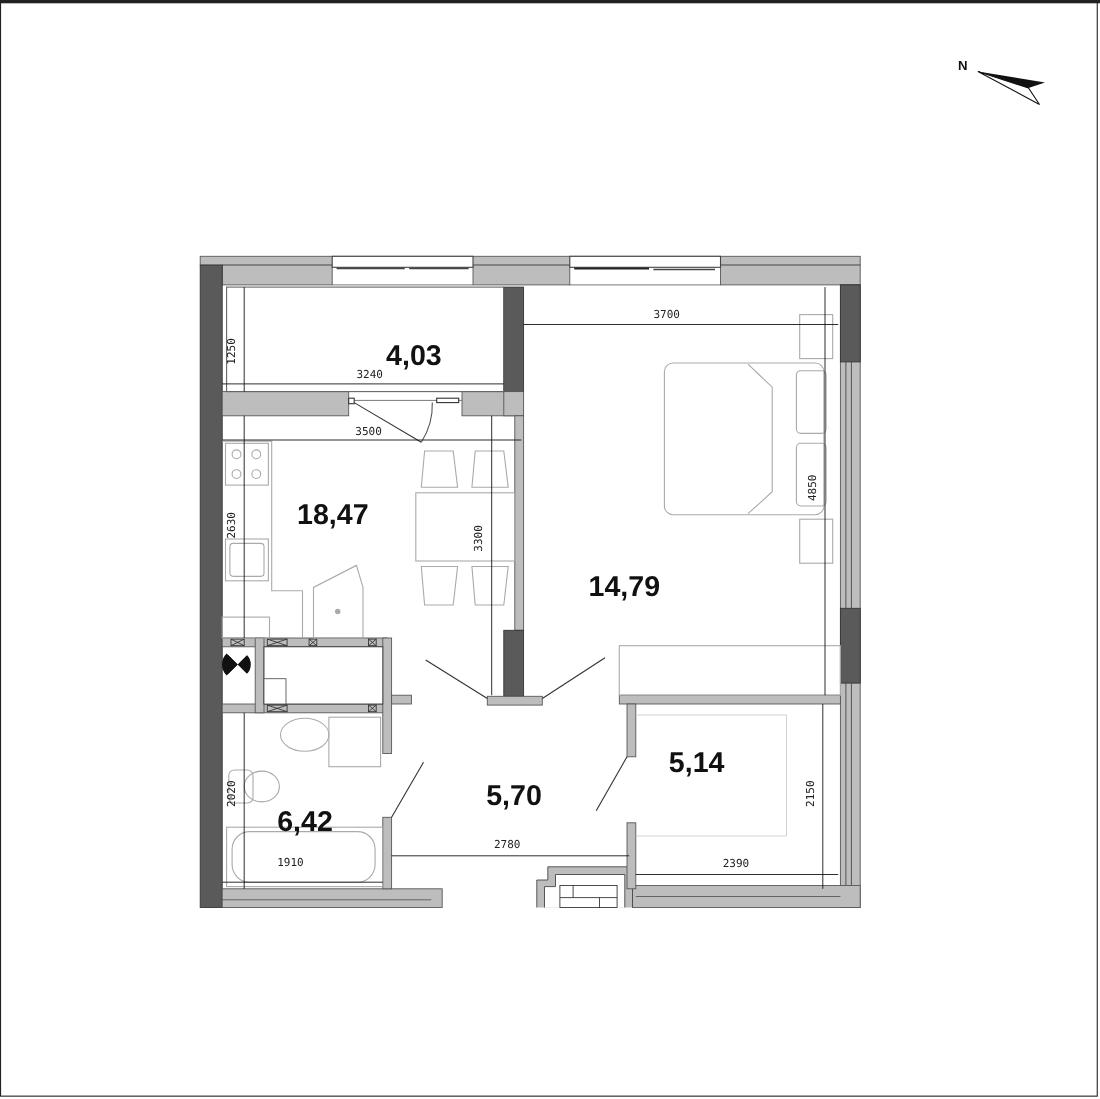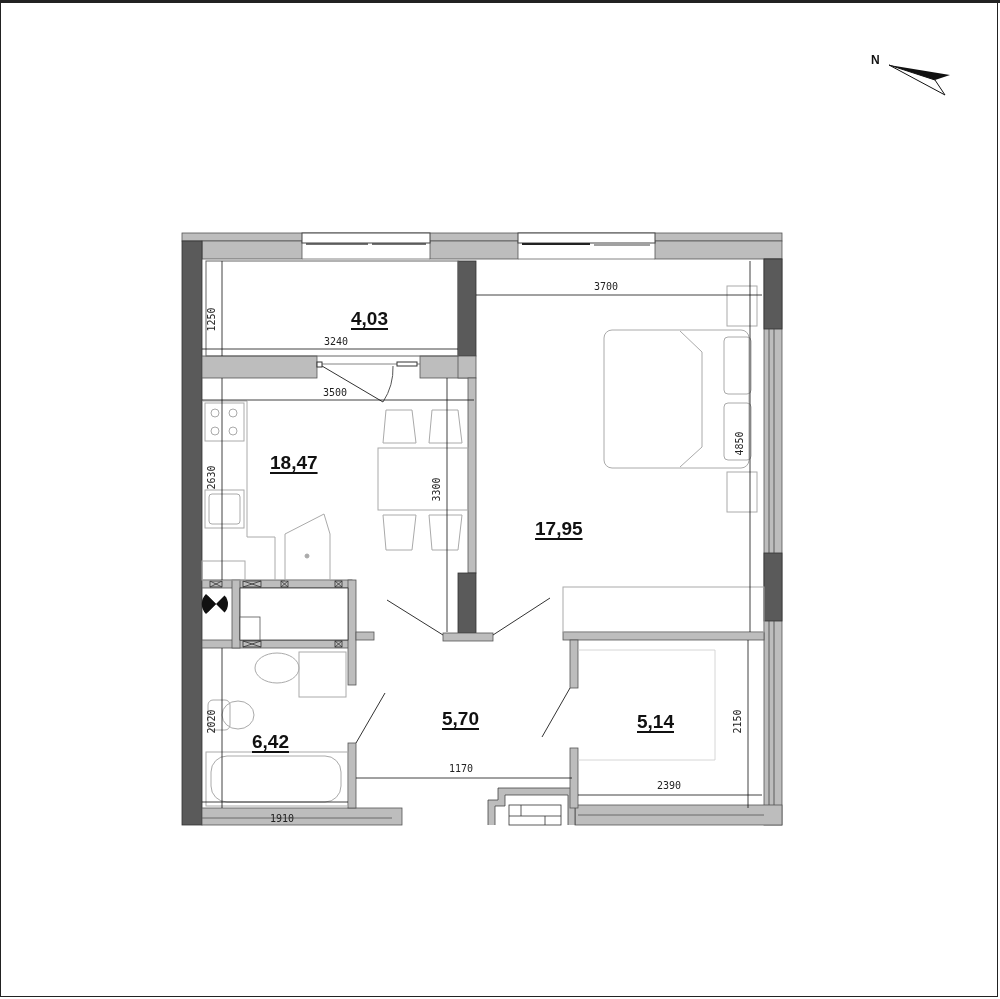--- a/index.html
+++ b/index.html
@@ -1,20 +1,20 @@
 <!DOCTYPE html>
 <html><head>
 <meta charset="utf-8">
 <style>
   html, body { margin:0; padding:0; background:#ffffff; }
   body { width:1000px; height:999px; position:relative; overflow:hidden; font-family:"Liberation Sans", sans-serif; }
   .frame { position:absolute; left:0; top:0; width:998px; height:997px; border:1px solid #222; box-sizing:border-box; }
   .frame-top { position:absolute; left:0; top:0; width:1000px; height:3px; background:#222; }
   svg.plan { position:absolute; left:0; top:0; }
-  .area-label { position:absolute; font-family:"Liberation Sans", sans-serif; font-weight:bold; font-size:19px; color:#111; text-decoration:underline; text-decoration-thickness:2px; text-underline-offset:3px; white-space:nowrap; }
+  .area-label { position:absolute; font-family:"Liberation Sans", sans-serif; font-weight:bold; font-size:26px; color:#111; text-decoration-thickness:2px; text-underline-offset:3px; white-space:nowrap; }
   .dim { position:absolute; font-family:"DejaVu Sans Mono", monospace; font-size:10px; color:#222; white-space:nowrap; transform-origin:center center; }
   .dim.v { transform:rotate(-90deg); }
   .north { position:absolute; left:871px; top:53px; font-family:"Liberation Sans", sans-serif; font-weight:bold; font-size:12px; color:#111; }
 </style>
 </head>
 <body>
 
 <div class="frame-top"></div>
 <div class="frame"></div>
 
@@ -198,29 +198,29 @@
     <line x1="356" y1="778" x2="572" y2="778"></line>
     <line x1="578" y1="795" x2="762" y2="795"></line>
     <line x1="748" y1="640" x2="748" y2="808"></line>
   </g>
 </svg>
 
 <div class="north">N</div>
 
 <div class="area-label" style="left:351px;top:308px;">4,03</div>
 <div class="area-label" style="left:270px;top:452px;">18,47</div>
-<div class="area-label" style="left:535px;top:518px;">17,95</div>
+<div class="area-label" style="left:535px;top:518px;">14,79</div>
 <div class="area-label" style="left:442px;top:708px;text-align:right;">5,70</div>
 <div class="area-label" style="left:252px;top:731px;">6,42</div>
-<div class="area-label" style="left:608px;top:711px;margin-left:29px;">5,14</div>
+<div class="area-label" style="left:608px;top:678px;">5,14</div>
 
 <div class="dim v" style="left:199px;top:314px;">1250</div>
 <div class="dim" style="left:324px;top:336px;">3240</div>
 <div class="dim" style="left:323px;top:387px;text-align:right;">3500</div>
 <div class="dim v" style="left:199px;top:472px;">2630</div>
 <div class="dim v" style="left:424px;top:484px;">3300</div>
 <div class="dim" style="left:594px;top:281px;text-align:center;">3700</div>
 <div class="dim v" style="left:727px;top:438px;">4850</div>
 <div class="dim v" style="left:199px;top:716px;">2020</div>
-<div class="dim" style="left:270px;top:779px;margin-top:34px;">1910</div>
-<div class="dim" style="left:449px;top:763px;">1170</div>
+<div class="dim" style="left:252px;top:779px;">1910</div>
+<div class="dim" style="left:449px;top:763px;">2780</div>
 <div class="dim" style="left:657px;top:780px;">2390</div>
 <div class="dim v" style="left:725px;top:716px;">2150</div>
 
 </body></html>

